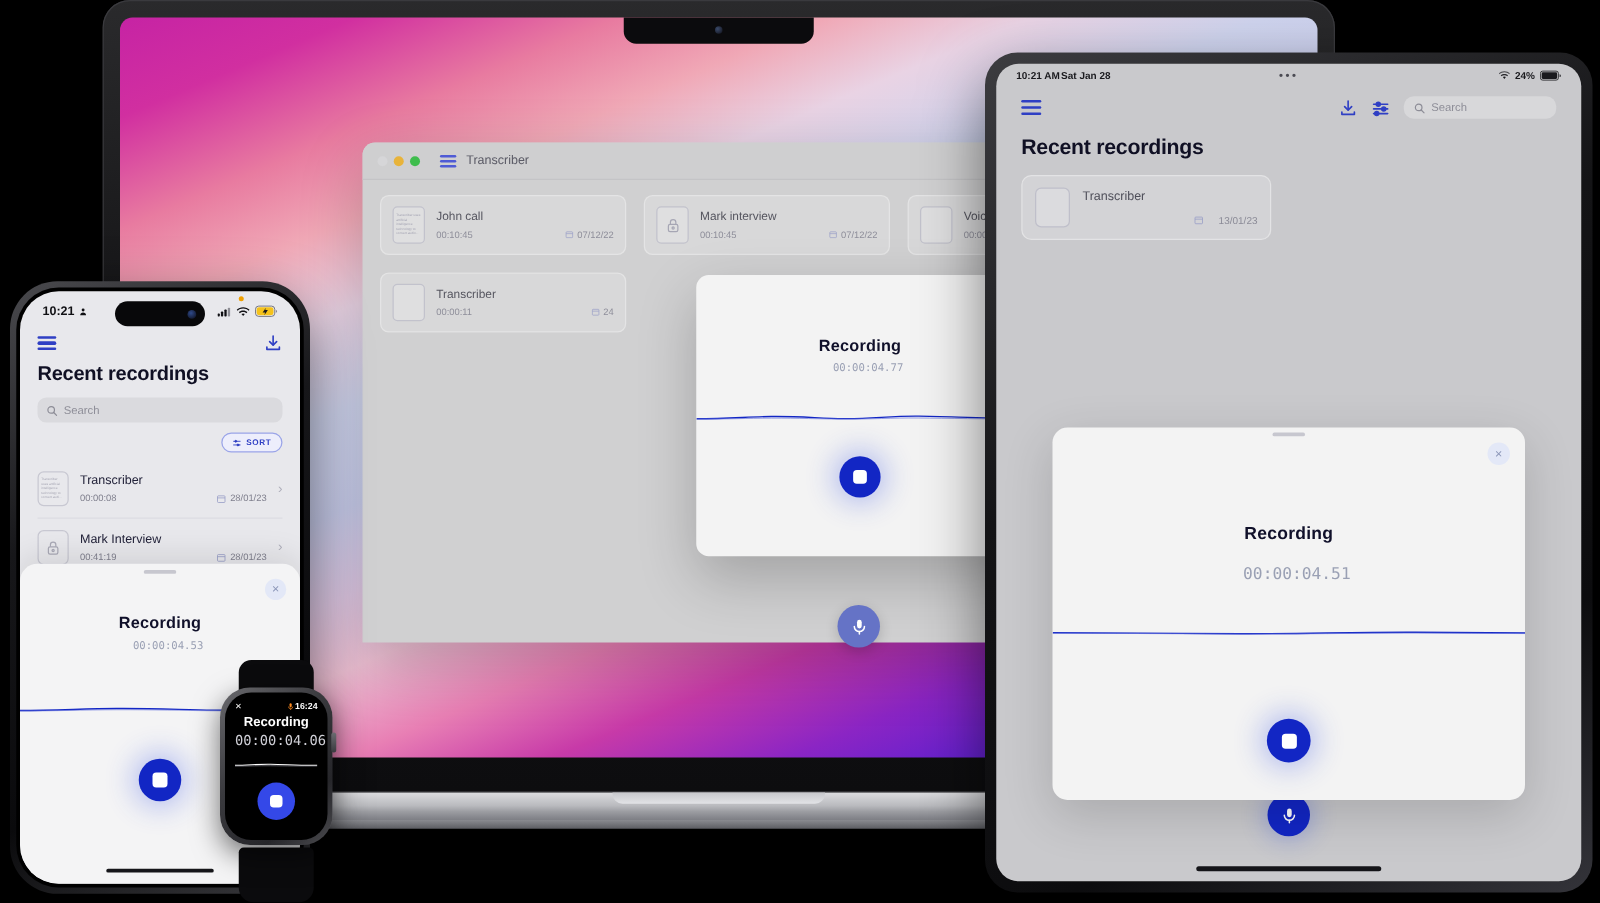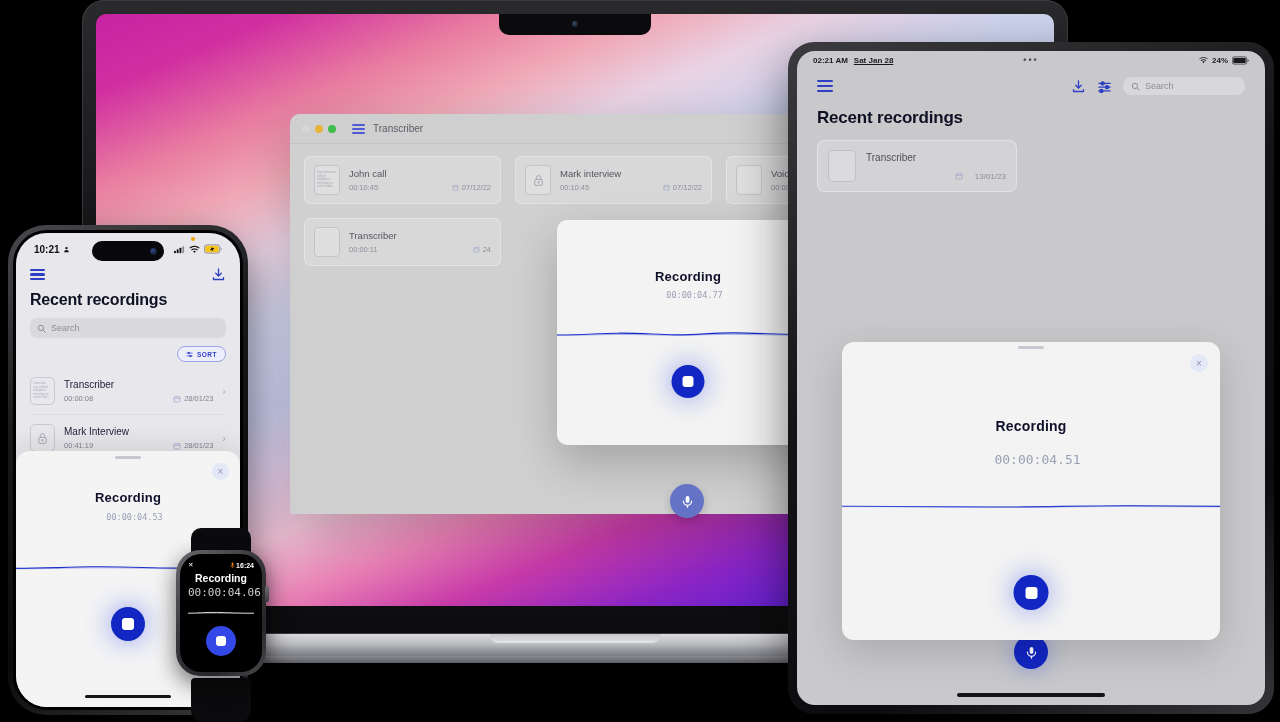--- a/index.html
+++ b/index.html
@@ -445,22 +445,22 @@
     </div>
     <div class="laptop-base">
       <div class="laptop-notchbase"></div>
     </div>
     <div class="laptop-foot"></div>
   </div>
 
   <div class="ipad">
     <div class="ipad-screen">
       <div class="ip-status">
-        <span>02:21 AM</span>
-        <span style="margin-left:6px;text-decoration:underline;">Sat Jan 28</span>
+        <span>10:21 AM</span>
+        <span style="margin-left:1px;">Sat Jan 28</span>
         <span class="mid">•••</span>
         <span class="right">
           <span class="icon">
             <svg width="9" height="9" viewBox="0 0 24 24" fill="#1a1a1e">
               <path d="M12 19l3.2-4c-1.8-1.5-4.6-1.5-6.4 0L12 19z"></path>
               <path d="M12 11c2.4 0 4.6.9 6.2 2.4l1.6-2C17.7 9.5 15 8.5 12 8.5s-5.7 1-7.8 2.9l1.6 2C7.4 11.9 9.6 11 12 11z" opacity=".9"></path>
               <path d="M12 5c3.9 0 7.5 1.5 10.1 3.9l1.5-1.9C20.6 4.2 16.5 2.5 12 2.5S3.4 4.2.4 7l1.5 1.9C4.5 6.5 8.1 5 12 5z" opacity=".75"></path>
             </svg>
           </span>
           <span>24%</span>

